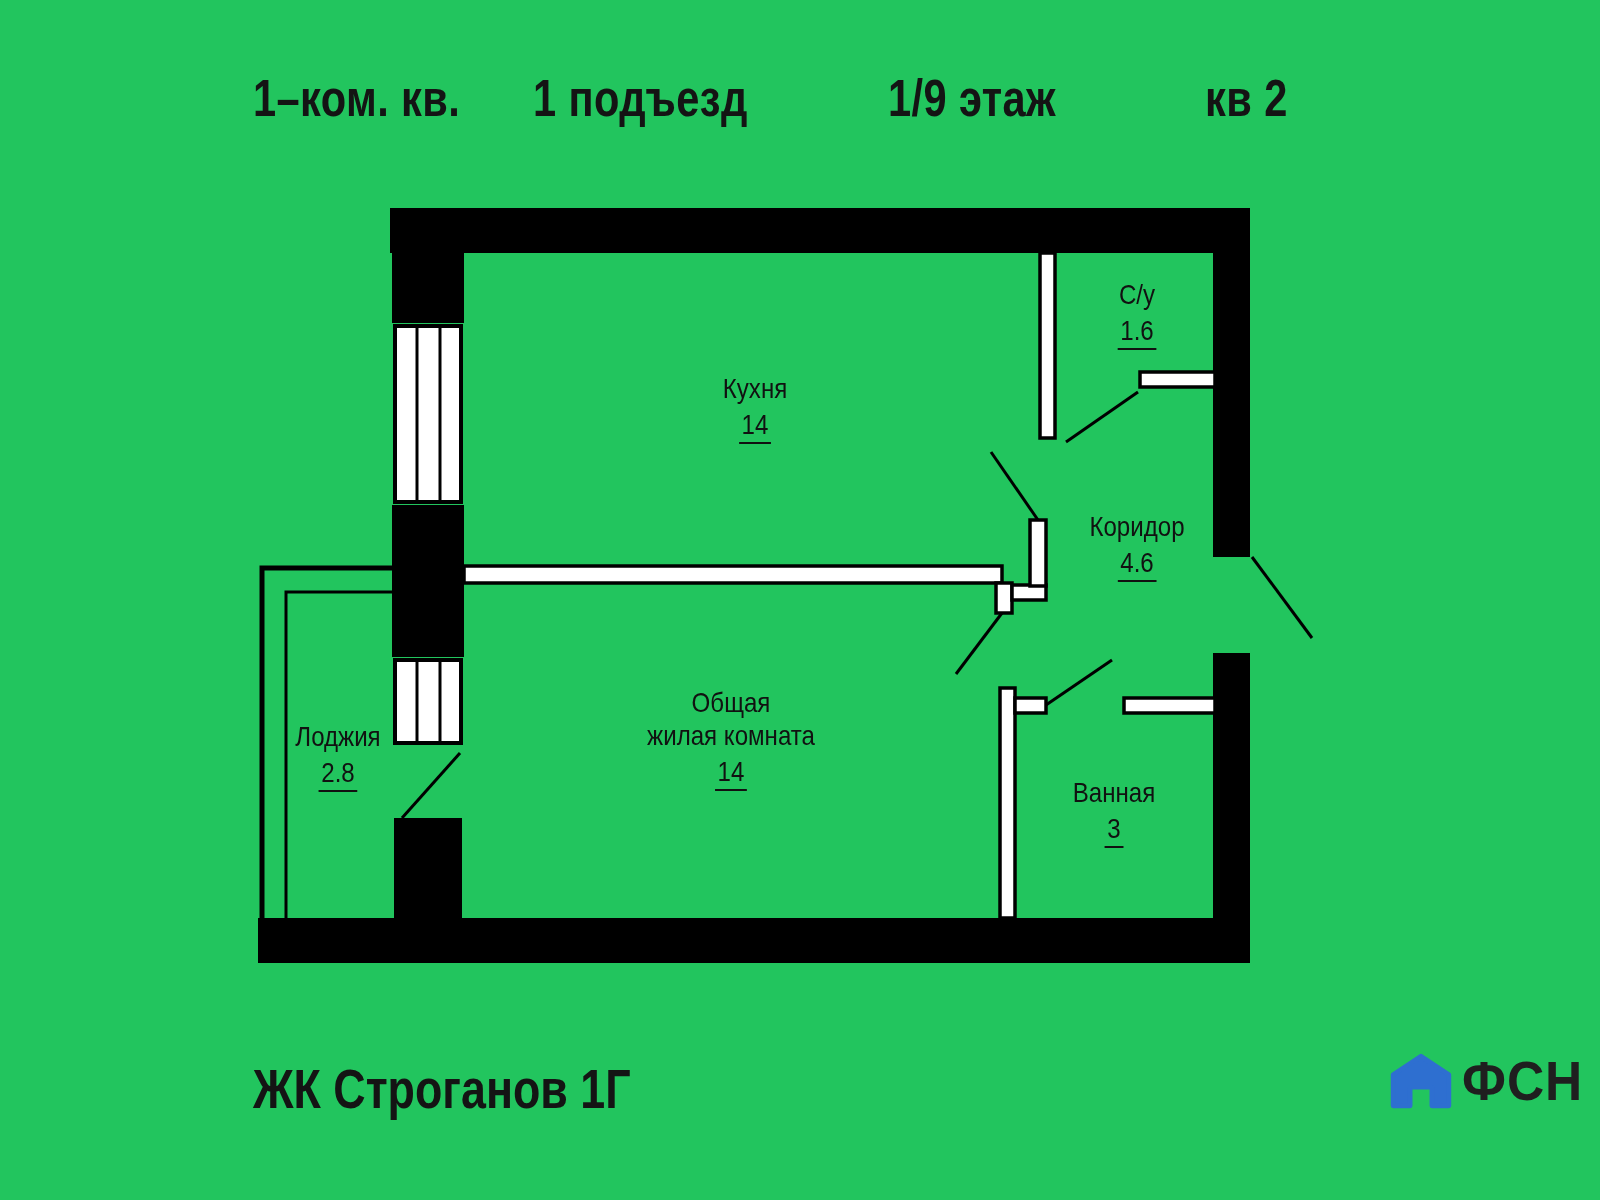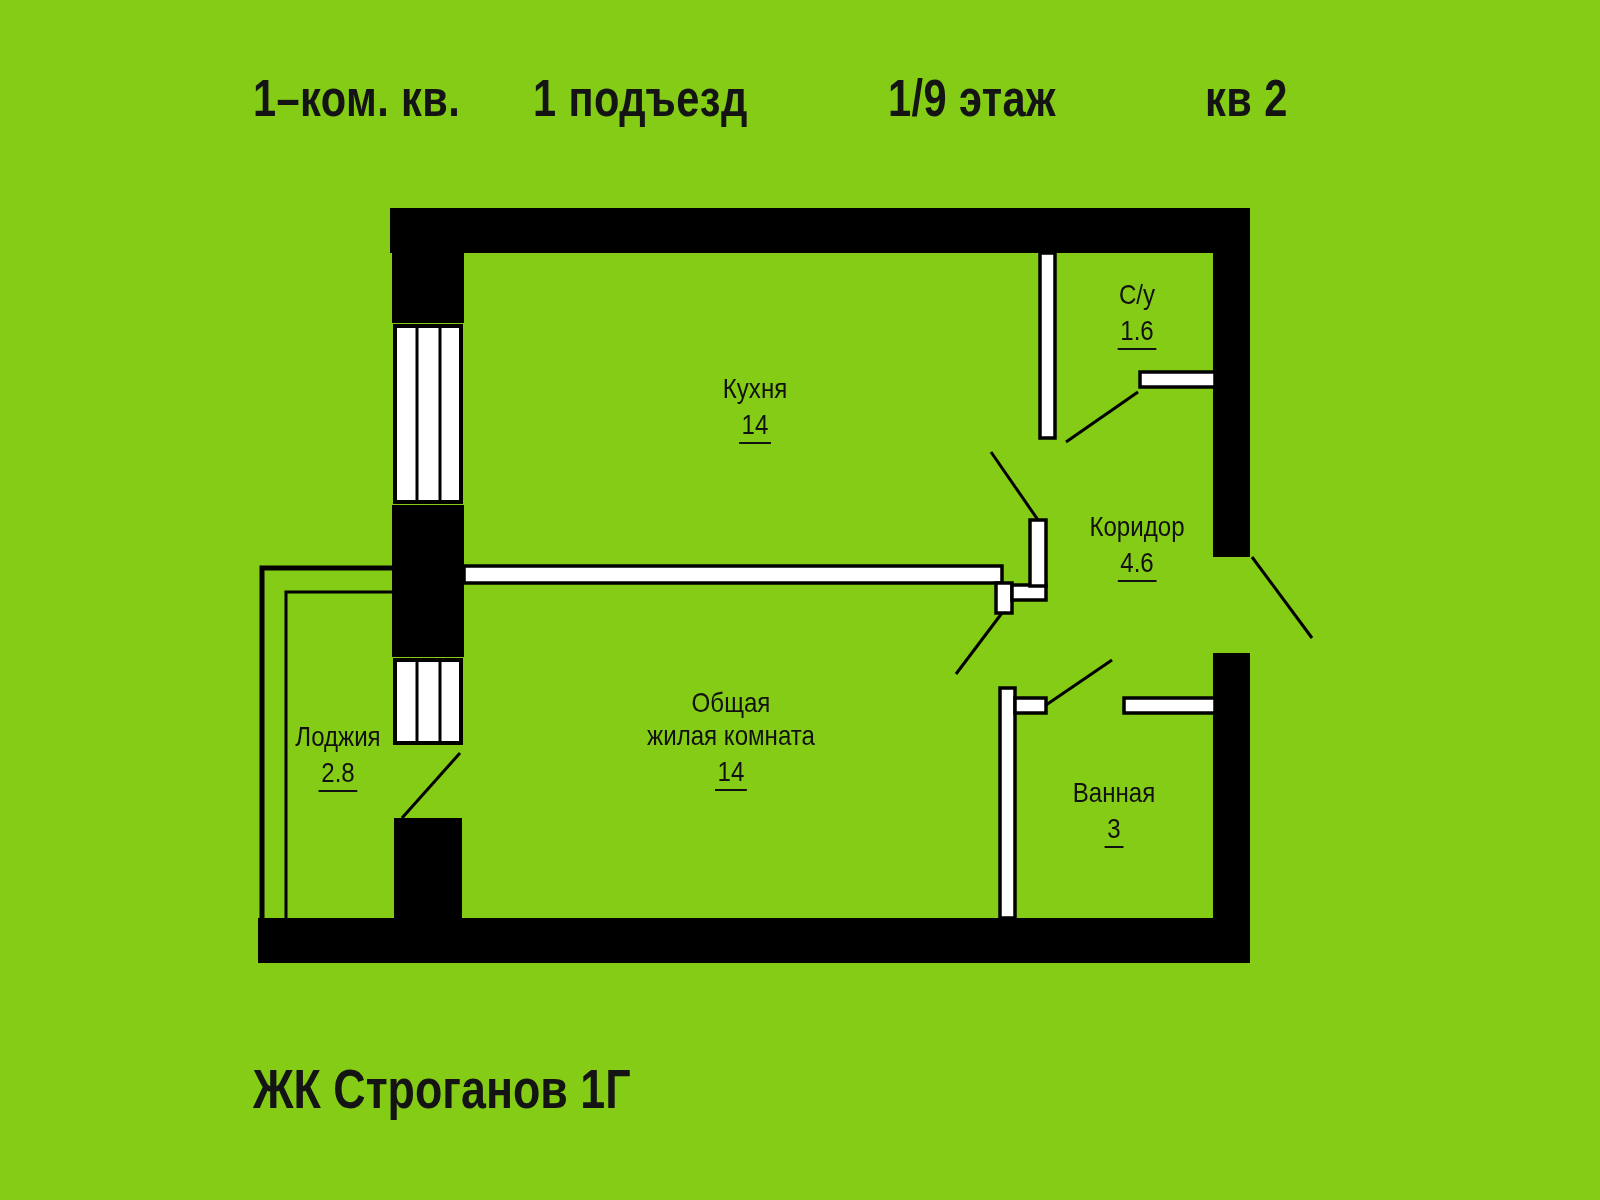--- a/index.html
+++ b/index.html
@@ -1,17 +1,17 @@
 <!DOCTYPE html>
 <html><head>
 <meta charset="utf-8">
 <style>
   html,body { margin:0; padding:0; background:#ffffff; }
   .canvas {
-    position:relative; width:1600px; height:1200px; background:#84cc16;
+    position:relative; width:1600px; height:1200px; background:#22c55e;
     overflow:hidden; font-family:"Liberation Sans", sans-serif; color:#141414;
   }
   .plan-svg { position:absolute; left:0; top:0; width:1600px; height:1200px; }
 
   .title-item {
     position:absolute; top:68px; font-size:52px; font-weight:bold; color:#141414;
     white-space:nowrap; transform:scaleX(0.8); transform-origin:left top; letter-spacing:0.5px;
   }
   .t1 { left:253px; } .t2 { left:533px; } .t3 { left:888px; } .t4 { left:1205px; }
 
@@ -118,14 +118,20 @@
     <div class="room-area">3</div>
   </div>
 
   <div class="room-label" style="left:338px; top:720px;">
     <div>Лоджия</div>
     <div class="room-area">2.8</div>
   </div>
 
   <div class="footer-name">ЖК Строганов 1Г</div>
 
+  <div class="logo">
+    <svg width="62" height="56" viewBox="0 0 40 36">
+      <path d="M2,34 L2,14 L20,2 L38,14 L38,34 L27,34 L27,22 L13,22 L13,34 Z" fill="#2e6fd0" stroke="#2e6fd0" stroke-width="3" stroke-linejoin="round"></path>
+    </svg>
+    <span class="logo-text">ФСН</span>
+  </div>
 
 </div>
 
 </body></html>

